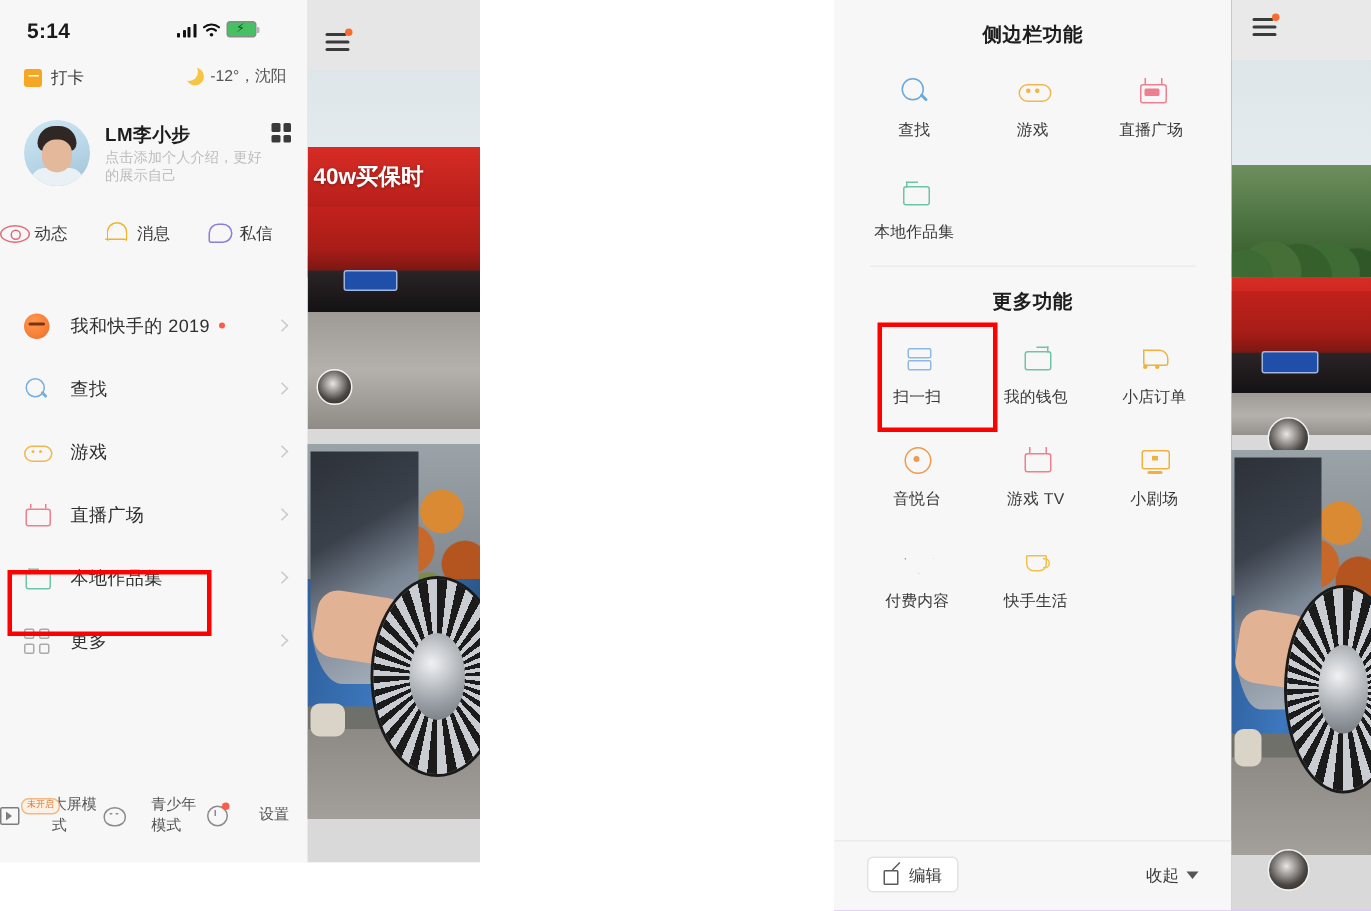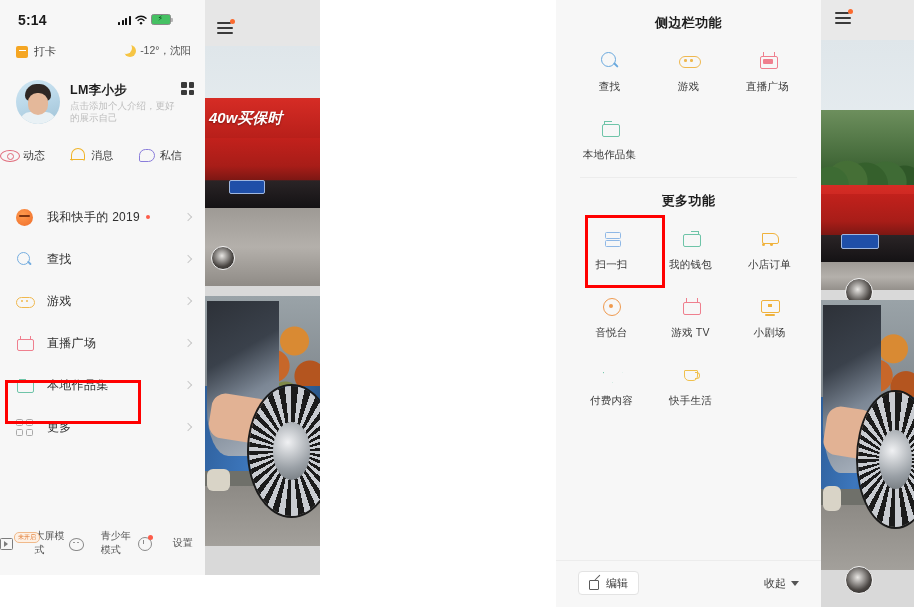--- a/index.html
+++ b/index.html
@@ -109,21 +109,21 @@
 
   
   .vhead{position:absolute;left:0;top:0;width:100%;height:46px;background:#e6e6e6;}
   .hamb{position:absolute;left:12px;top:22px;width:16px;height:12px;}
   .hamb i{position:absolute;left:0;height:1.8px;background:#3a3a3a;border-radius:1px;}
   .hamb i:nth-child(1){top:0;width:14px}
   .hamb i:nth-child(2){top:5px;width:16px}
   .hamb i:nth-child(3){top:10px;width:16px}
   .hamb .nd{position:absolute;right:-2px;top:-3px;width:5px;height:5px;border-radius:50%;background:#fb6a2e;}
 
-  .clip{position:absolute;left:0;width:100%;overflow:hidden;font-style:italic;}
+  .clip{position:absolute;left:0;width:100%;overflow:hidden;}
   .sky{position:absolute;left:0;top:0;width:100%;height:100%;background:linear-gradient(#dfe6ea 0%,#e9eff2 55%,#cfd8d4 100%);}
   .trees{position:absolute;left:0;bottom:42%;width:100%;height:30%;background:
      radial-gradient(circle at 10% 100%,#3d6b33 0 18px,transparent 19px),
      radial-gradient(circle at 28% 95%,#456f36 0 20px,transparent 21px),
      radial-gradient(circle at 48% 100%,#35602c 0 22px,transparent 23px),
      radial-gradient(circle at 70% 96%,#3f6b35 0 20px,transparent 21px),
      radial-gradient(circle at 90% 100%,#2f5728 0 19px,transparent 20px),
      linear-gradient(#6d8f5d,#2f5728);}
   .banner{position:absolute;left:0;width:100%;background:linear-gradient(#d62c25,#b81f1a);}
   .banner span{position:absolute;left:4px;top:50%;transform:translateY(-50%);color:#fff;font-weight:bold;white-space:nowrap;text-shadow:0 1px 2px rgba(0,0,0,.35);}

